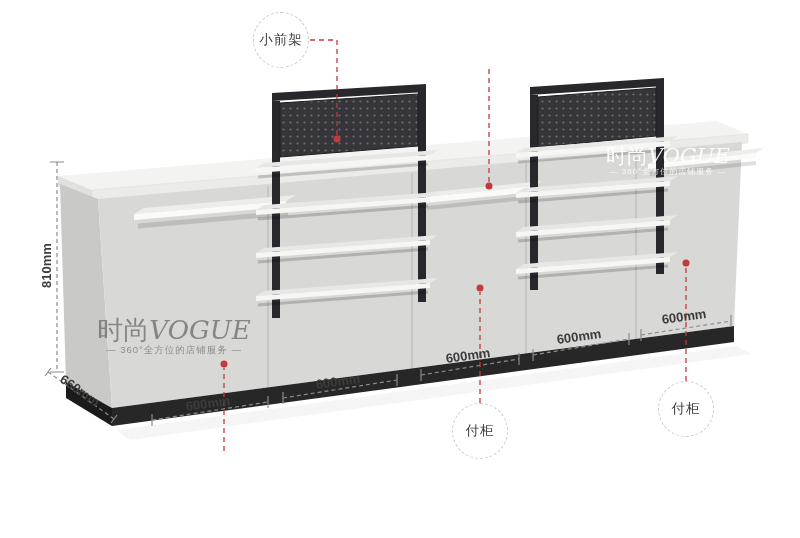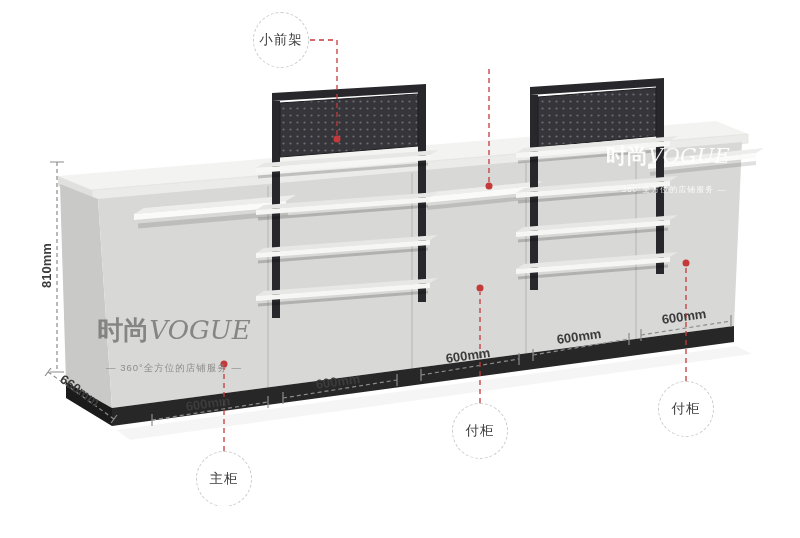--- a/index.html
+++ b/index.html
@@ -13,23 +13,23 @@
     border:1px dashed #c9c9c9;display:flex;align-items:center;justify-content:center;
     font-size:13.5px;color:#3a3a3a;letter-spacing:1px;box-sizing:border-box;
     background:rgba(255,255,255,.6);
   }
   .dim{
     position:absolute;width:60px;text-align:center;font-size:13px;font-weight:bold;
     color:#3c3c3c;white-space:nowrap;transform-origin:center;
   }
   .wm{position:absolute;text-align:center;line-height:1.1;pointer-events:none;}
   .wm .brand{white-space:nowrap;}
-  .wm .brand .cn{font-weight:bold;text-align:right;}
+  .wm .brand .cn{font-weight:normal;text-align:right;}
   .wm .brand .en{font-family:"DejaVu Serif","Liberation Serif",serif;font-style:italic;font-weight:normal;}
-  .wm .tagline{letter-spacing:1px;margin-top:18px;white-space:nowrap;}
+  .wm .tagline{letter-spacing:1px;margin-top:0;white-space:nowrap;}
   #wm-right{left:592px;top:144px;width:152px;color:rgba(255,255,255,.92);}
   #wm-right .brand{font-size:21px;}
   #wm-right .tagline{font-size:8px;color:rgba(255,255,255,.85);}
   #wm-left{left:80px;top:316px;width:188px;color:rgba(112,112,110,.8);}
   #wm-left .brand{font-size:26px;}
   #wm-left .tagline{font-size:9.5px;color:rgba(128,128,126,.85);}
 </style>
 </head>
 <body>
 
@@ -151,21 +151,20 @@
     <g fill="#c43a3a" stroke="none">
       <circle cx="337" cy="139" r="3.5"></circle>
       <circle cx="489" cy="186" r="3.5"></circle>
       <circle cx="224" cy="364" r="3.5"></circle>
       <circle cx="480" cy="288" r="3.5"></circle>
       <circle cx="686" cy="263" r="3.5"></circle>
     </g>
   </svg>
 
   <div class="circle-label" style="left:253px;top:12px;">小前架</div>
-  <div class="circle-label" style="left:196px;top:451px;">主柜</div>
   <div class="circle-label" style="left:452px;top:403px;">付柜</div>
   <div class="circle-label" style="left:658px;top:381px;">付柜</div>
 
   <div class="dim" style="left:16px;top:258px;transform:rotate(-90deg);">810mm</div>
   <div class="dim" style="left:50px;top:383px;transform:rotate(35deg);">660mm</div>
   <div class="dim" style="left:178px;top:396px;transform:rotate(-8deg);">600mm</div>
   <div class="dim" style="left:308px;top:374px;transform:rotate(-8deg);">600mm</div>
   <div class="dim" style="left:438px;top:348px;transform:rotate(-8deg);">600mm</div>
   <div class="dim" style="left:549px;top:329px;transform:rotate(-8deg);">600mm</div>
   <div class="dim" style="left:654px;top:309px;transform:rotate(-8deg);">600mm</div>

